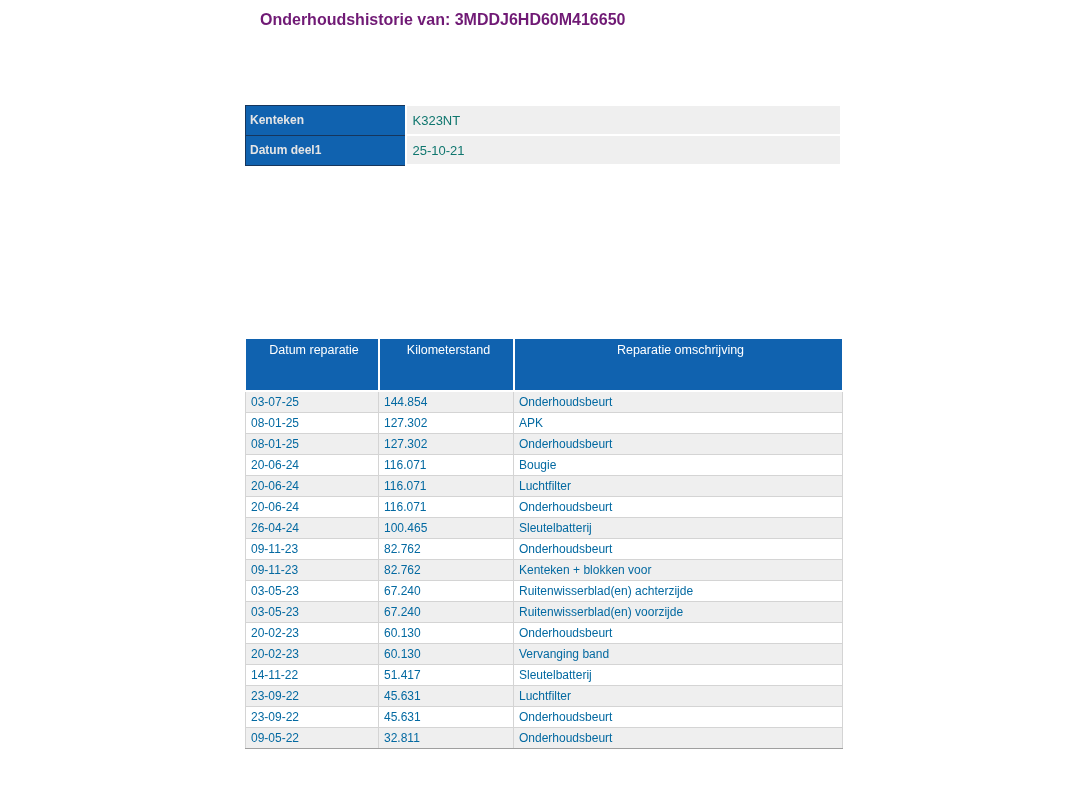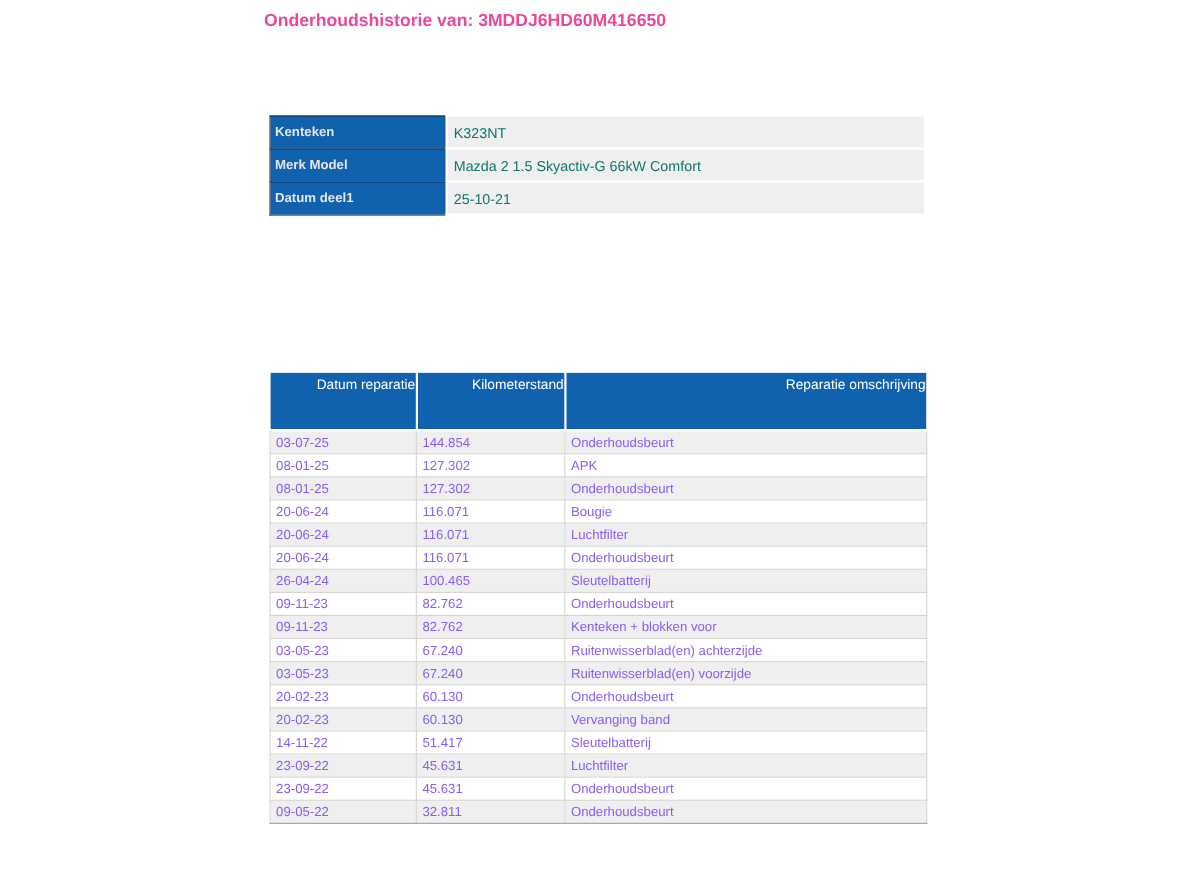--- a/index.html
+++ b/index.html
@@ -10,26 +10,26 @@
   }
   .page {
     position: relative;
     width: 1073px;
     height: 805px;
     background: var(--page-bg, #ffffff);
     overflow: hidden;
   }
   .page-title {
     position: absolute;
-    left: 240px;
+    left: 260px;
     top: 11px;
     margin: 0;
     font-size: 16px;
     font-weight: bold;
-    color: #ec4899;
+    color: #701a75;
     white-space: nowrap;
   }
 
   
   .info-table {
     position: absolute;
     left: 245px;
     top: 104px;
     width: 597px;
     border-collapse: collapse;
@@ -69,32 +69,32 @@
     table-layout: fixed;
   }
   .maint-table col.c0 { width: 133px; }
   .maint-table col.c1 { width: 135px; }
   .maint-table col.c2 { width: 329px; }
   .maint-table thead th {
     background: var(--header-blue, #1062af);
     color: #ffffff;
     font-size: 12.5px;
     font-weight: normal;
-    text-align: right;
+    text-align: center;
     vertical-align: top;
     height: 52px;
     padding: 4px 0 0 5px;
     box-sizing: border-box;
     border-right: 2px solid #ffffff;
     border-bottom: 2px solid #ffffff;
   }
   .maint-table tbody td {
     height: 21px;
     font-size: 12px;
-    color: #8b5cf6;
+    color: #0369a1;
     text-align: left;
     vertical-align: middle;
     padding: 0 0 0 5px;
     box-sizing: border-box;
     border: 1px solid #d4d4d4;
     white-space: nowrap;
     overflow: hidden;
   }
   .maint-table tbody tr.odd td  { background: var(--row-gray, #efefef); }
   .maint-table tbody tr.even td { background: #ffffff; }
@@ -105,24 +105,20 @@
 
 <div class="page" style="--header-blue: #1062af; --header-dark-border: #16365d; --row-gray: #efefef; --page-bg: #ffffff;">
 
   <h1 class="page-title">Onderhoudshistorie van: 3MDDJ6HD60M416650</h1>
 
   <table class="info-table">
     <tbody id="info-body">
         <tr>
           <th>Kenteken</th>
           <td>K323NT</td>
-        </tr>
-        <tr>
-          <th>Merk Model</th>
-          <td>Mazda 2 1.5 Skyactiv-G 66kW Comfort</td>
         </tr>
         <tr>
           <th>Datum deel1</th>
           <td>25-10-21</td>
         </tr>
       </tbody>
   </table>
 
   <table class="maint-table">
     <colgroup>

